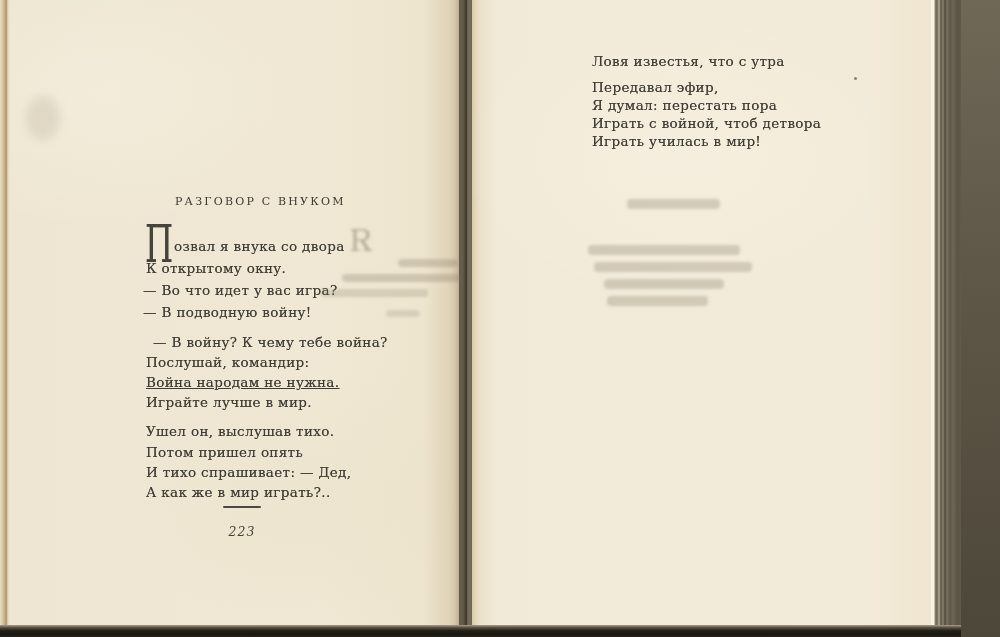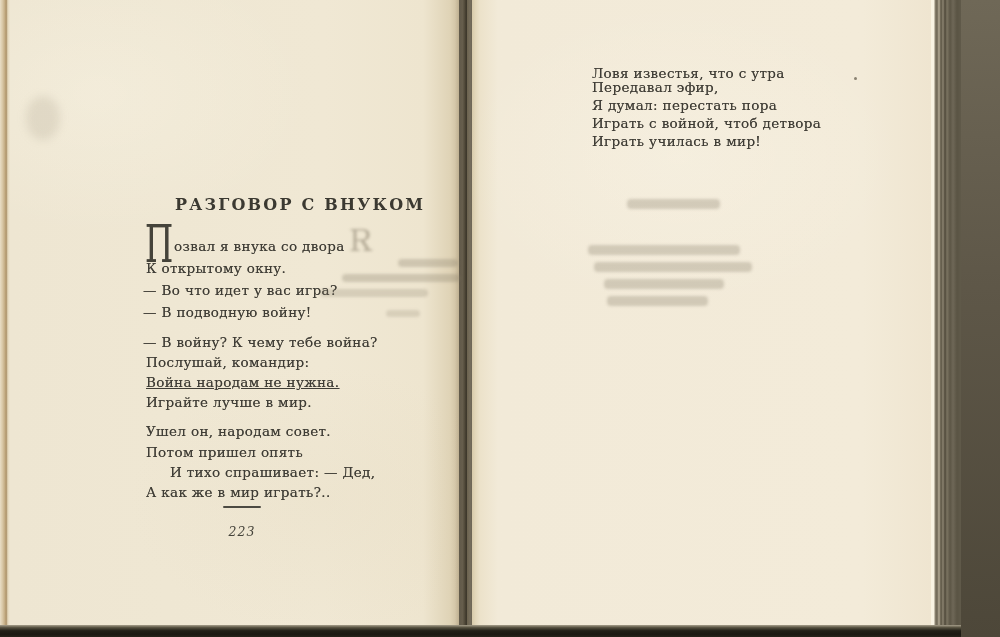--- a/index.html
+++ b/index.html
@@ -25,21 +25,21 @@
       #f8f3e3 0px,#f8f3e3 3px,#8f8774 4px,#6a6352 6px,#b5ac97 8px,#595342 10px,
       #8b8370 12px,#4e4839 14px,#7b7461 16px,#5c5646 19px,#6e6757 22px,#5a5444 26px,#605a4a 30px);}
   .cover-edge{position:absolute;left:961px;top:0;width:39px;height:637px;
     background:linear-gradient(180deg,#6f6857 0%,#5e5748 45%,#4d4739 100%);}
   .bottom-band{position:absolute;left:0;top:625px;width:961px;height:12px;
     background:linear-gradient(180deg,#a79f8b 0%,#55503f 22%,#211f17 48%,#1b1912 78%,#26231a 100%);}
 
   
   .line{position:absolute;white-space:nowrap;font-size:13.5px;color:#3f3d36;
         letter-spacing:0.35px;text-shadow:0 0 0.5px rgba(62,58,48,0.7);}
-  .title{position:absolute;white-space:nowrap;font-size:16px;font-weight:bold;
+  .title{position:absolute;white-space:nowrap;font-size:11px;font-weight:normal;
         letter-spacing:2.2px;color:#3b3931;}
   .dropcap{position:absolute;font-size:52px;line-height:1;color:#45433a;
         transform:scaleX(0.62);transform-origin:left top;
         text-shadow:0 0 0.5px rgba(62,58,48,0.7);}
   .rule{position:absolute;background:#4c4a42;border-radius:1px;}
   .pagenum{position:absolute;font-style:italic;font-size:12.5px;color:#45433a;
         text-align:center;letter-spacing:1px;}
 
   
   .ghost-bar{position:absolute;background:rgba(134,124,104,0.30);
@@ -63,34 +63,34 @@
   <div class="cover-edge"></div>
 
   <div class="title" style="left:175px;top:195px;">РАЗГОВОР С ВНУКОМ</div>
 
   <div class="dropcap" style="left:145px;top:218px;">П</div>
   <div class="line" style="left:174px;top:238px;">озвал я внука со двора</div>
   <div class="line" style="left:146px;top:260px;">К открытому окну.</div>
   <div class="line" style="left:143px;top:282px;">— Во что идет у вас игра?</div>
   <div class="line" style="left:143px;top:304px;text-align:right;">— В подводную войну!</div>
 
-  <div class="line" style="left:143px;top:334px;">— В войну? К чему тебе война?</div>
+  <div class="line" style="left:153px;top:334px;">— В войну? К чему тебе война?</div>
   <div class="line" style="left:146px;top:354px;">Послушай, командир:</div>
   <div class="line" style="left:146px;top:374px;text-decoration:underline;">Война народам не нужна.</div>
   <div class="line" style="left:146px;top:394px;text-align:right;">Играйте лучше в мир.</div>
 
-  <div class="line" style="left:146px;top:423px;">Ушел он, народам совет.</div>
+  <div class="line" style="left:146px;top:423px;">Ушел он, выслушав тихо.</div>
   <div class="line" style="left:146px;top:444px;">Потом пришел опять</div>
-  <div class="line" style="left:146px;top:464px;margin-left:24px;">И тихо спрашивает: — Дед,</div>
+  <div class="line" style="left:146px;top:464px;">И тихо спрашивает: — Дед,</div>
   <div class="line" style="left:146px;top:484px;">А как же в мир играть?..</div>
 
   <div class="rule" style="left:223px;top:506px;width:38px;height:2px;"></div>
   <div class="pagenum" style="left:222px;top:524px;width:40px;">223</div>
 
-  <div class="line" style="left:592px;top:65px;">Ловя известья, что с утра</div>
+  <div class="line" style="left:592px;top:53px;">Ловя известья, что с утра</div>
   <div class="line" style="left:592px;top:79px;text-align:center;">Передавал эфир,</div>
   <div class="line" style="left:592px;top:115px;">Играть с войной, чтоб детвора</div>
   <div class="line" style="left:592px;top:97px;">Я думал: перестать пора</div>
   <div class="line" style="left:592px;top:133px;">Играть училась в мир!</div>
 
   <div class="ghost-cap" style="left:349px;top:226px;">Я</div>
   <div class="ghost-bar" style="left:398px;top:259px;width:60px;height:8px;"></div>
   <div class="ghost-bar" style="left:342px;top:274px;width:118px;height:8px;"></div>
   <div class="ghost-bar" style="left:320px;top:289px;width:108px;height:8px;opacity:0.8;"></div>
   <div class="ghost-bar" style="left:386px;top:310px;width:34px;height:7px;opacity:0.7;"></div>

